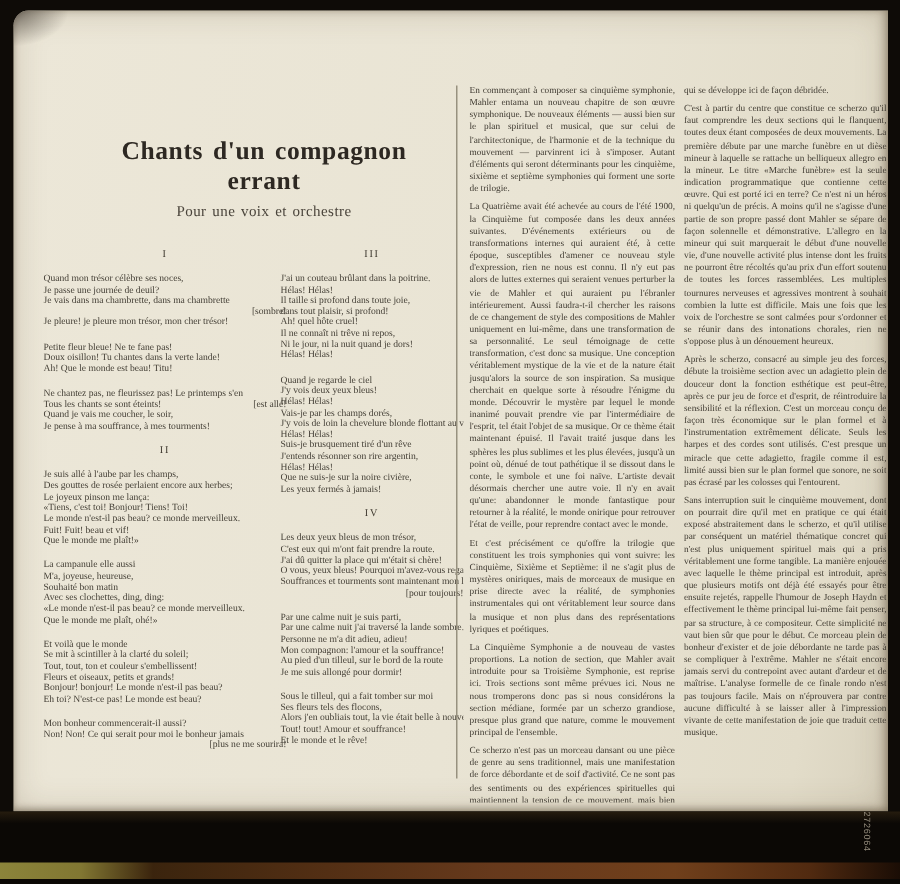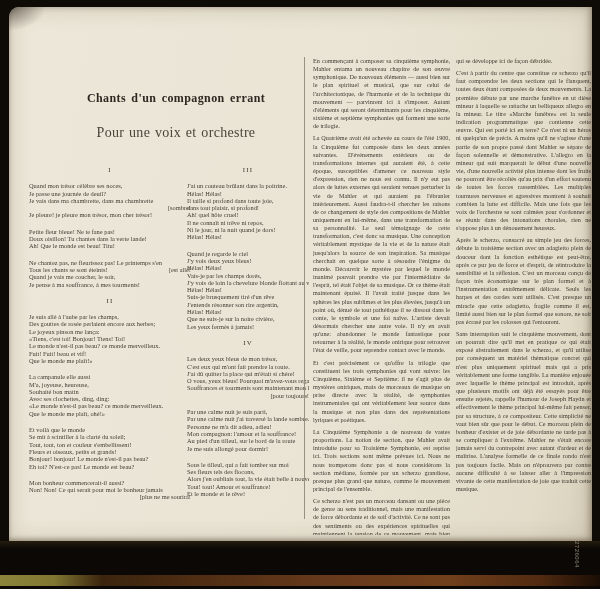--- a/index.html
+++ b/index.html
@@ -12,24 +12,24 @@
     position:absolute;left:9px;top:7px;width:583px;height:534px;
     background:linear-gradient(100deg,#ece7d8 0%,#e9e4d4 55%,#e2dcc9 90%,#d8d1bd 100%);
     border-top-left-radius:10px;
     box-shadow:inset 0 0 22px rgba(95,75,45,.22), inset -3px 0 6px rgba(60,45,25,.25), inset 0 -2px 4px rgba(60,45,25,.3);
     overflow:hidden;
   }
   .header-block{
     position:absolute;left:48px;top:84px;width:238px;text-align:center;
   }
   .title{
-    font-size:12px;font-weight:bold;color:#2d2822;letter-spacing:.4px;word-spacing:2px;margin:0;
+    font-size:17px;font-weight:bold;color:#2d2822;letter-spacing:.4px;word-spacing:2px;margin:0;
   }
   .subtitle{
-    font-size:14px;color:#4a443b;margin-top:19px;letter-spacing:.3px;word-spacing:1px;font-family:Liberation Serif, serif;
+    font-size:10px;color:#4a443b;margin-top:5px;letter-spacing:.3px;word-spacing:1px;font-family:Liberation Serif, serif;
   }
   .poem-col{
     position:absolute;top:152px;color:#454037;font-size:6.4px;line-height:7.3px;overflow:hidden;
   }
   .poem-col-left{left:20px;width:162px;height:372px;}
   .poem-col-middle{left:178px;width:122px;height:372px;}
   .poem-heading{
     text-align:center;font-size:6.8px;letter-spacing:1.2px;color:#3e392f;
     margin:7px 0 9px 0;font-variant:small-caps;
   }

